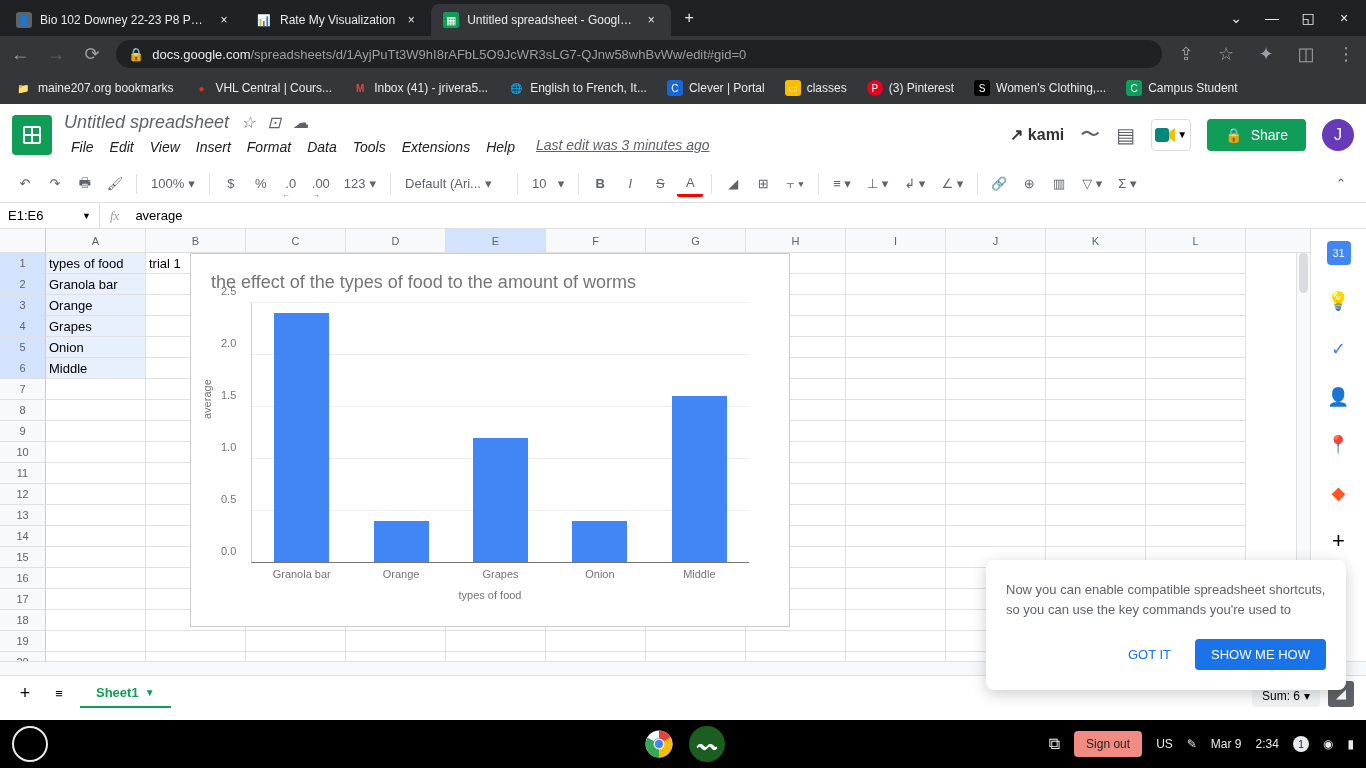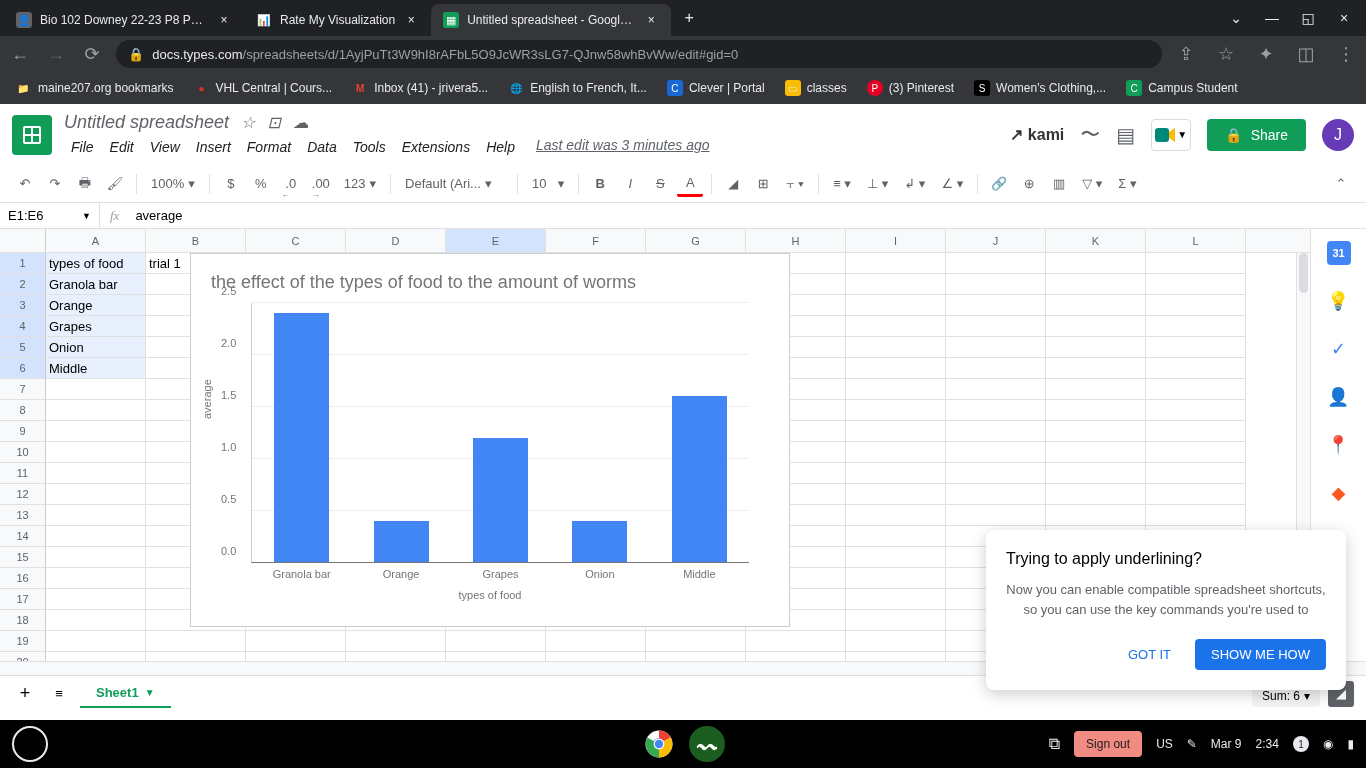--- a/index.html
+++ b/index.html
@@ -95,21 +95,21 @@
 
 
 .sheet-footer { display: flex; align-items: center; height: 36px; border-top: 1px solid #e0e0e0; padding: 0 12px; gap: 8px; font-size: 13px; }
 .sheet-tab { padding: 6px 16px; border-radius: 0; color: #0f9d58; font-weight: bold; border-bottom: 2px solid #0f9d58; display: flex; gap: 6px; align-items: center; }
 .footer-right { margin-left: auto; display: flex; align-items: flex-end; gap: 8px; }
 .sum-box { background: #f1f3f4; padding: 4px 10px; border-radius: 4px; font-size: 12px; display: flex; gap: 4px; align-items: center; }
 
 
 .popup { position: absolute; right: 20px; bottom: 78px; width: 360px; background: white; box-shadow: 0 4px 16px rgba(0,0,0,0.2); border-radius: 8px; padding: 20px; }
 .popup-title { font-size: 16px; font-weight: 500; margin-bottom: 12px; }
-.popup-body { font-size: 13px; color: #5f6368; line-height: 1.5; margin-bottom: 20px; text-align: center; }
+.popup-body { font-size: 13px; color: #5f6368; line-height: 1.5; margin-bottom: 20px; }
 .popup-actions { display: flex; justify-content: flex-end; gap: 12px; }
 .popup-btn-flat { color: #1a73e8; font-size: 13px; font-weight: 500; cursor: pointer; padding: 8px 12px; }
 .popup-btn-primary { background: #1a73e8; color: white; font-size: 13px; font-weight: 500; cursor: pointer; padding: 8px 16px; border-radius: 4px; }
 
 
 .os-taskbar { position: absolute; bottom: 0; left: 0; right: 0; height: 48px; background: #000; display: flex; align-items: center; padding: 0 12px; color: #e8eaed; font-size: 12px; }
 .os-launcher { width: 36px; height: 36px; border-radius: 50%; border: 2px solid #e8eaed; display: flex; align-items: center; justify-content: center; }
 .os-center { position: absolute; left: 50%; transform: translateX(-50%); display: flex; gap: 12px; }
 .os-app { width: 36px; height: 36px; border-radius: 50%; display: flex; align-items: center; justify-content: center; font-size: 20px; }
 .os-right { margin-left: auto; display: flex; align-items: center; gap: 14px; }
@@ -149,21 +149,21 @@
       <span class="win-btn">×</span>
     </div>
   </div>
 
   <div class="addr-bar">
     <span class="nav-btn">←</span>
     <span class="nav-btn" style="opacity:.4">→</span>
     <span class="nav-btn">⟳</span>
     <div class="url-field">
       <span>🔒</span>
-      <span><span class="url-domain">docs.types.com</span><span>/spreadsheets/d/1AyjPuTt3W9hI8rAFbL5O9JcWR3sLG7-QJnw58whBvWw/edit#gid=0</span></span>
+      <span><span class="url-domain">docs.google.com</span><span>/spreadsheets/d/1AyjPuTt3W9hI8rAFbL5O9JcWR3sLG7-QJnw58whBvWw/edit#gid=0</span></span>
     </div>
     <div class="addr-right">
       <span class="nav-btn">⇪</span>
       <span class="nav-btn">☆</span>
       <span class="nav-btn">✦</span>
       <span class="nav-btn">◫</span>
       <span class="nav-btn">⋮</span>
     </div>
   </div>
 
@@ -671,21 +671,21 @@
         </div>
       <div class="chart-xaxis-label">types of food</div>
     </div>
 
     <div class="scrollbar-v">
         <div class="scrollbar-v-thumb"></div>
       </div>
   </div>
 
   <div class="side-panel">
-    <span class="sp-icon" style="background:#4285f4;color:white;border-radius:4px;font-size:11px;font-weight:bold">31</span>
+    <span class="sp-icon" style="background:#4285f4;color:white;border-radius:4px;font-size:11px;font-weight:normal">31</span>
     <span class="sp-icon" style="color:#fbbc04">💡</span>
     <span class="sp-icon" style="color:#4285f4">✓</span>
     <span class="sp-icon" style="color:#1a73e8">👤</span>
     <span class="sp-icon">📍</span>
     <span class="sp-icon" style="color:#FF5722">◆</span>
     <span class="sp-icon" style="font-size:22px">+</span>
     <span class="sp-icon" style="margin-top:auto;margin-bottom:12px">›</span>
   </div>
 </div>
 
@@ -698,21 +698,20 @@
       <span>Sheet1</span>
       <span style="font-size:10px">▼</span>
     </div>
   <div class="footer-right">
     <div class="sum-box"><span>Sum: 6</span> ▾</div>
     <span class="tb-btn" style="background:#5f6368;color:white;border-radius:3px">◢</span>
   </div>
 </div>
 
 <div class="popup">
-  <div class="popup-title">Trying to apply underlining?</div>
   <div class="popup-body">Now you can enable compatible spreadsheet shortcuts, so you can use the key commands you're used to</div>
   <div class="popup-actions">
     <span class="popup-btn-flat">GOT IT</span>
     <span class="popup-btn-primary">SHOW ME HOW</span>
   </div>
 </div>
 
 <div class="os-taskbar">
   <div class="os-launcher"></div>
   <div class="os-center">

